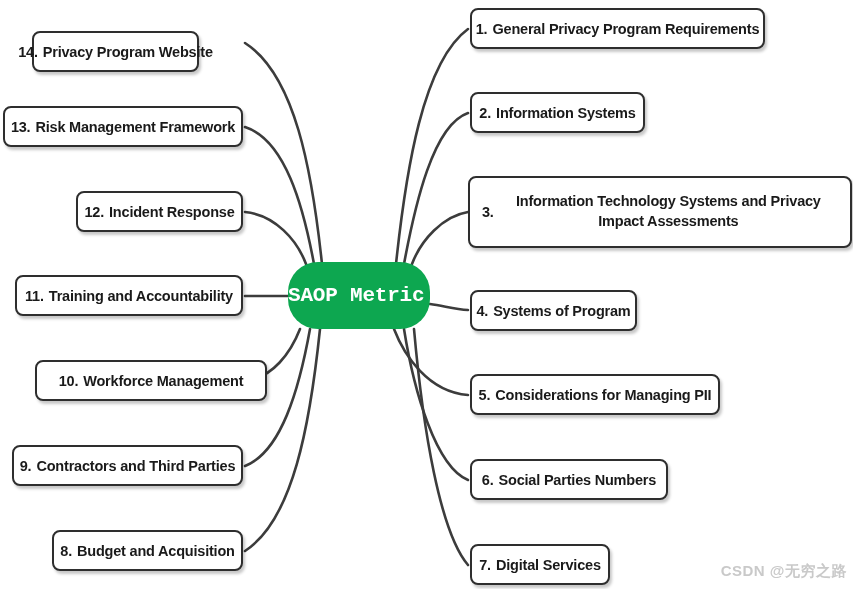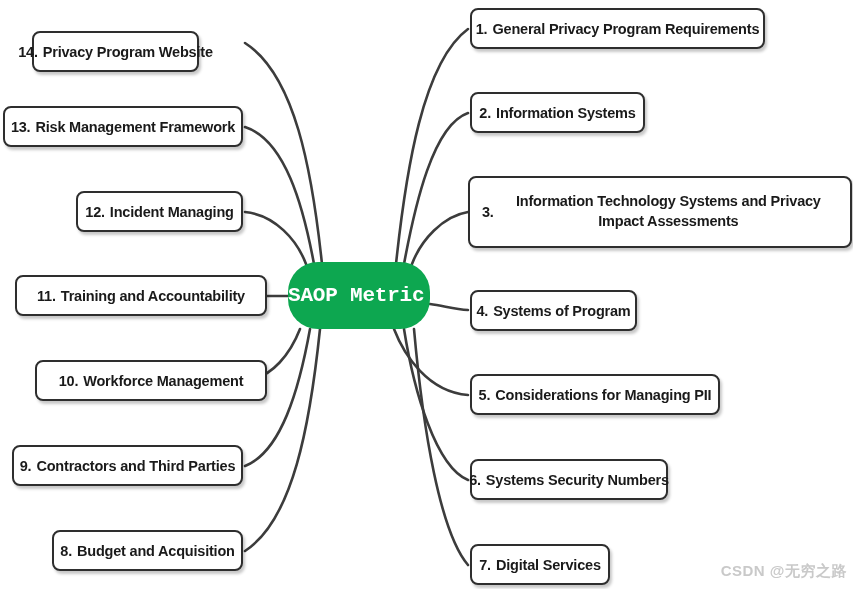--- a/index.html
+++ b/index.html
@@ -95,23 +95,23 @@
   <div class="node" style="left:32px;top:22px;width:167px;margin-top:9px;">
     <span class="num">14.</span>
     <span class="lbl">Privacy Program Website</span>
   </div>
   <div class="node" style="left:3px;top:106px;width:240px;">
     <span class="num">13.</span>
     <span class="lbl">Risk Management Framework</span>
   </div>
   <div class="node" style="left:76px;top:191px;width:167px;">
     <span class="num">12.</span>
-    <span class="lbl">Incident Managing</span>
+    <span class="lbl">Incident Response</span>
   </div>
-  <div class="node" style="left:15px;top:275px;width:252px;">
+  <div class="node" style="left:15px;top:275px;width:228px;">
     <span class="num">11.</span>
     <span class="lbl">Training and Accountability</span>
   </div>
   <div class="node" style="left:35px;top:360px;width:232px;">
     <span class="num">10.</span>
     <span class="lbl">Workforce Management</span>
   </div>
   <div class="node" style="left:12px;top:445px;width:231px;">
     <span class="num">9.</span>
     <span class="lbl">Contractors and Third Parties</span>
@@ -136,21 +136,21 @@
   <div class="node" style="left:470px;top:290px;width:167px;">
     <span class="num">4.</span>
     <span class="lbl">Systems of Program</span>
   </div>
   <div class="node" style="left:470px;top:374px;width:250px;">
     <span class="num">5.</span>
     <span class="lbl">Considerations for Managing PII</span>
   </div>
   <div class="node" style="left:470px;top:459px;width:198px;">
     <span class="num">6.</span>
-    <span class="lbl">Systems Security Numbers</span>
+    <span class="lbl">Social Parties Numbers</span>
   </div>
   <div class="node" style="left:470px;top:544px;width:140px;">
     <span class="num">7.</span>
     <span class="lbl">Digital Services</span>
   </div>
 
   <div class="watermark">CSDN @无穷之路</div>
 
 </div>
 

